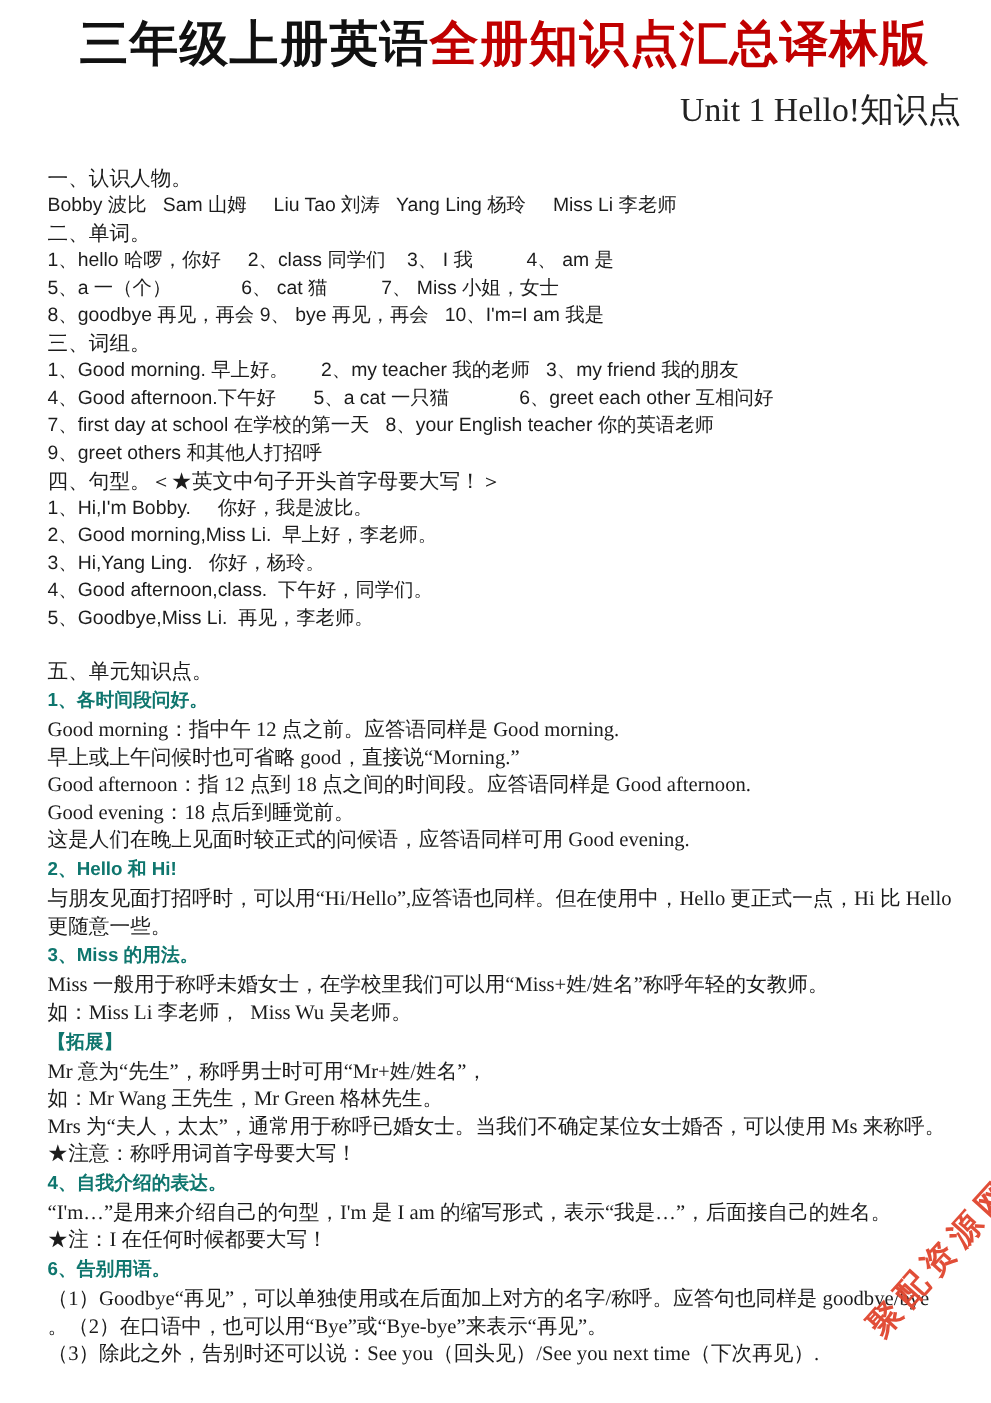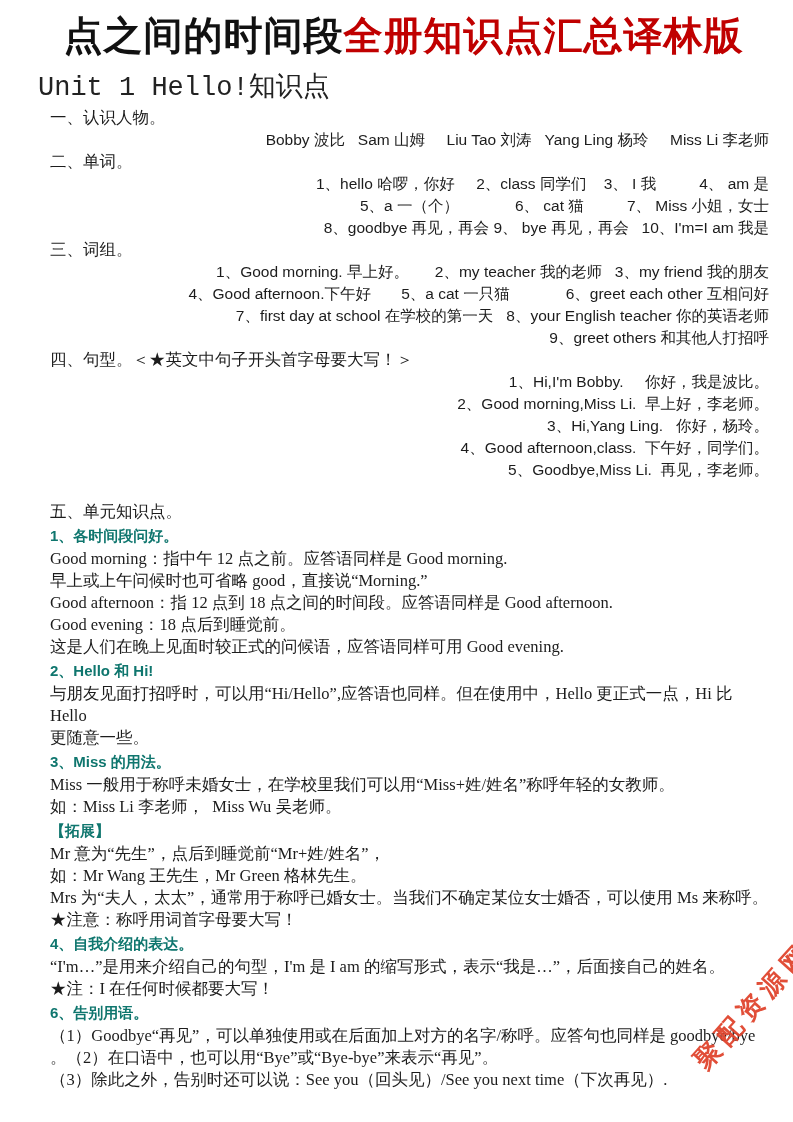--- a/index.html
+++ b/index.html
@@ -18,42 +18,41 @@
     text-align: center;
     font-size: 39px;
     font-weight: bold;
     letter-spacing: 1px;
     line-height: 47px;
     color: #111111;
     font-family: "Liberation Sans", sans-serif;
   }
   .doc-title .red { color: #c00000; }
   .doc-subtitle {
-    margin: 13px 0 3px 0;
-    text-align: left;
+    margin: 13px 0 28px 0;
+    text-align: right;
     font-size: 27px;
     font-weight: normal;
     line-height: 32px;
     color: #222222;
-    font-family: Liberation Mono, monospace;
+    font-family: Liberation Serif, serif;
   }
   .line {
     white-space: pre-wrap;
     font-size: 15.5px;
     line-height: 22px;
     min-height: 22px;
     color: #1c1c1c;
-    margin-left: 12px;
   }
   .kai {
     font-family: "Liberation Serif", serif;
     font-size: 16.5px;
     line-height: 22px;
   }
-  .body { font-family: "Liberation Sans", sans-serif; text-align: right; }
+  .body { font-family: "Liberation Sans", sans-serif; }
   .h {
     font-family: "Liberation Sans", sans-serif;
     font-weight: bold;
     font-size: 15px;
     line-height: 25px;
     min-height: 25px;
     color: #0f766e;
   }
   .spacer { height: 20px; min-height: 20px; }
   .watermark {
@@ -71,21 +70,21 @@
     font-family: "Liberation Sans", sans-serif;
     opacity: 0.95;
     pointer-events: none;
   }
 </style>
 </head>
 <body>
 
 <div class="page">
 
-  <h1 class="doc-title"><span>点之间的时间段</span><span class="red">全册知识点汇总译林版</span></h1>
+  <h1 class="doc-title"><span>三年级上册英语</span><span class="red">全册知识点汇总译林版</span></h1>
 
   <h2 class="doc-subtitle">Unit 1 Hello!知识点</h2>
 
   <div id="doc-lines">
       <div class="line kai">一、认识人物。</div>
       <div class="line body">Bobby 波比   Sam 山姆     Liu Tao 刘涛   Yang Ling 杨玲     Miss Li 李老师</div>
       <div class="line kai">二、单词。</div>
       <div class="line body">1、hello 哈啰，你好     2、class 同学们    3、 I 我          4、 am 是</div>
       <div class="line body">5、a 一（个）             6、 cat 猫          7、 Miss 小姐，女士</div>
       <div class="line body">8、goodbye 再见，再会 9、 bye 再见，再会   10、I'm=I am 我是</div>
@@ -108,21 +107,21 @@
       <div class="line kai">Good afternoon：指 12 点到 18 点之间的时间段。应答语同样是 Good afternoon.</div>
       <div class="line kai">Good evening：18 点后到睡觉前。</div>
       <div class="line kai">这是人们在晚上见面时较正式的问候语，应答语同样可用 Good evening.</div>
       <div class="line h">2、Hello 和 Hi!</div>
       <div class="line kai">与朋友见面打招呼时，可以用“Hi/Hello”,应答语也同样。但在使用中，Hello 更正式一点，Hi 比 Hello</div>
       <div class="line kai">更随意一些。</div>
       <div class="line h">3、Miss 的用法。</div>
       <div class="line kai">Miss 一般用于称呼未婚女士，在学校里我们可以用“Miss+姓/姓名”称呼年轻的女教师。</div>
       <div class="line kai">如：Miss Li 李老师，  Miss Wu 吴老师。</div>
       <div class="line h">【拓展】</div>
-      <div class="line kai">Mr 意为“先生”，点后到睡觉前“Mr+姓/姓名”，</div>
+      <div class="line kai">Mr 意为“先生”，称呼男士时可用“Mr+姓/姓名”，</div>
       <div class="line kai">如：Mr Wang 王先生，Mr Green 格林先生。</div>
       <div class="line kai">Mrs 为“夫人，太太”，通常用于称呼已婚女士。当我们不确定某位女士婚否，可以使用 Ms 来称呼。</div>
       <div class="line kai">★注意：称呼用词首字母要大写！</div>
       <div class="line h">4、自我介绍的表达。</div>
       <div class="line kai">“I'm…”是用来介绍自己的句型，I'm 是 I am 的缩写形式，表示“我是…”，后面接自己的姓名。</div>
       <div class="line kai">★注：I 在任何时候都要大写！</div>
       <div class="line h">6、告别用语。</div>
       <div class="line kai">（1）Goodbye“再见”，可以单独使用或在后面加上对方的名字/称呼。应答句也同样是 goodbye/bye</div>
       <div class="line kai">。（2）在口语中，也可以用“Bye”或“Bye-bye”来表示“再见”。</div>
       <div class="line kai">（3）除此之外，告别时还可以说：See you（回头见）/See you next time（下次再见）.</div>

